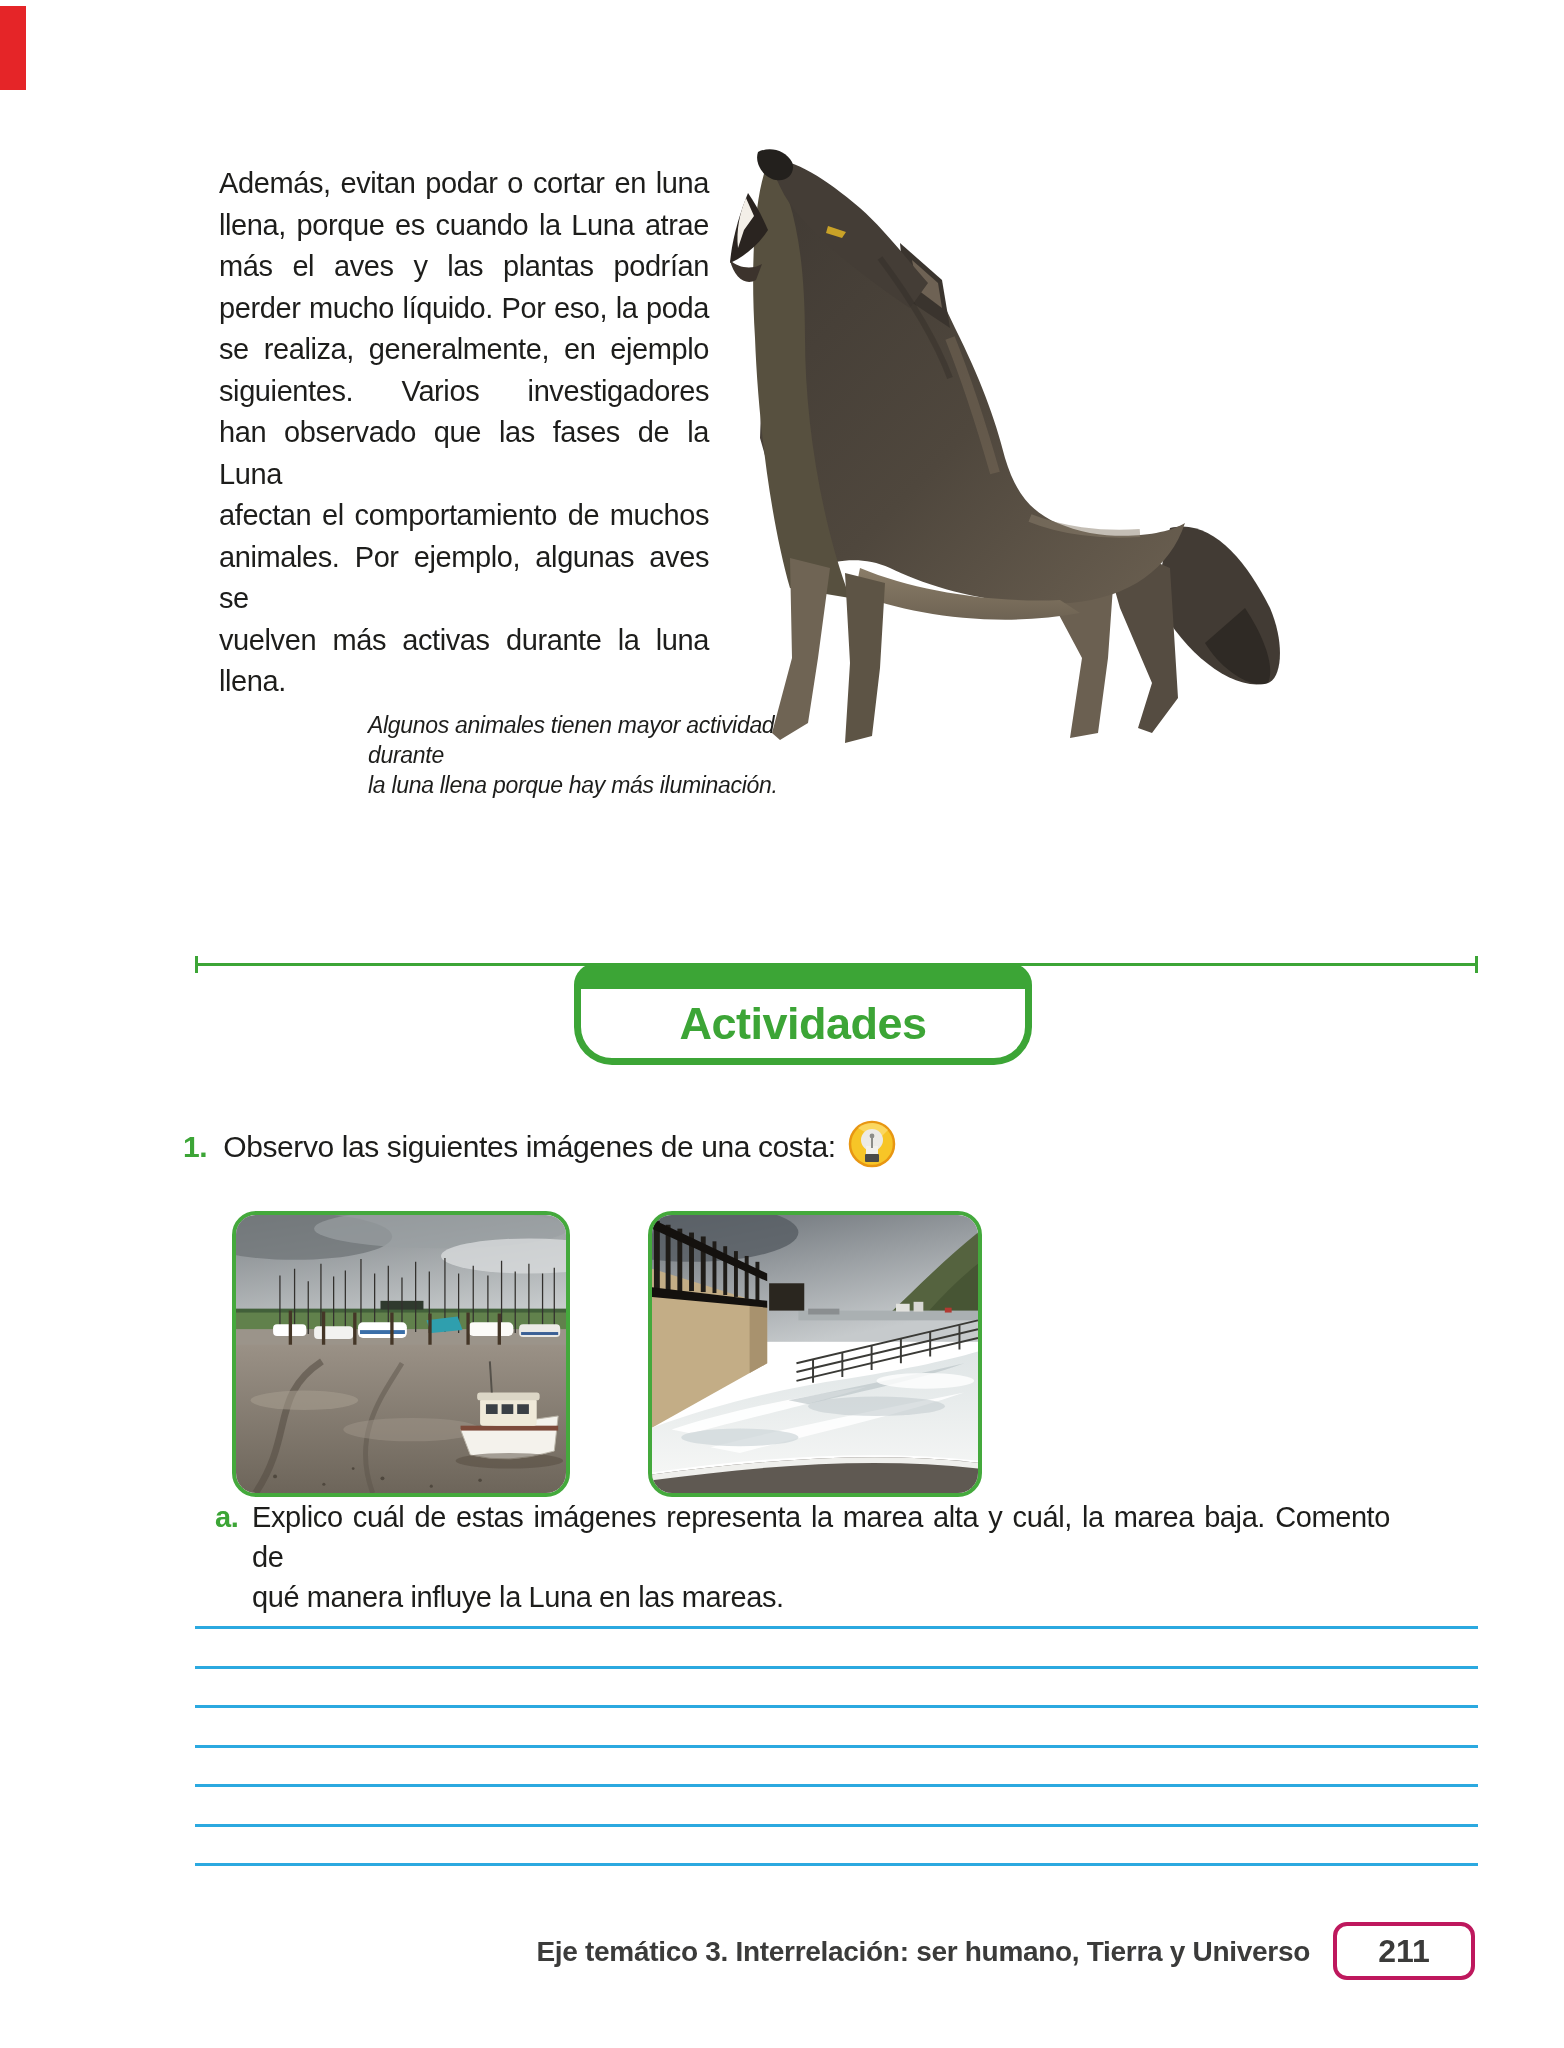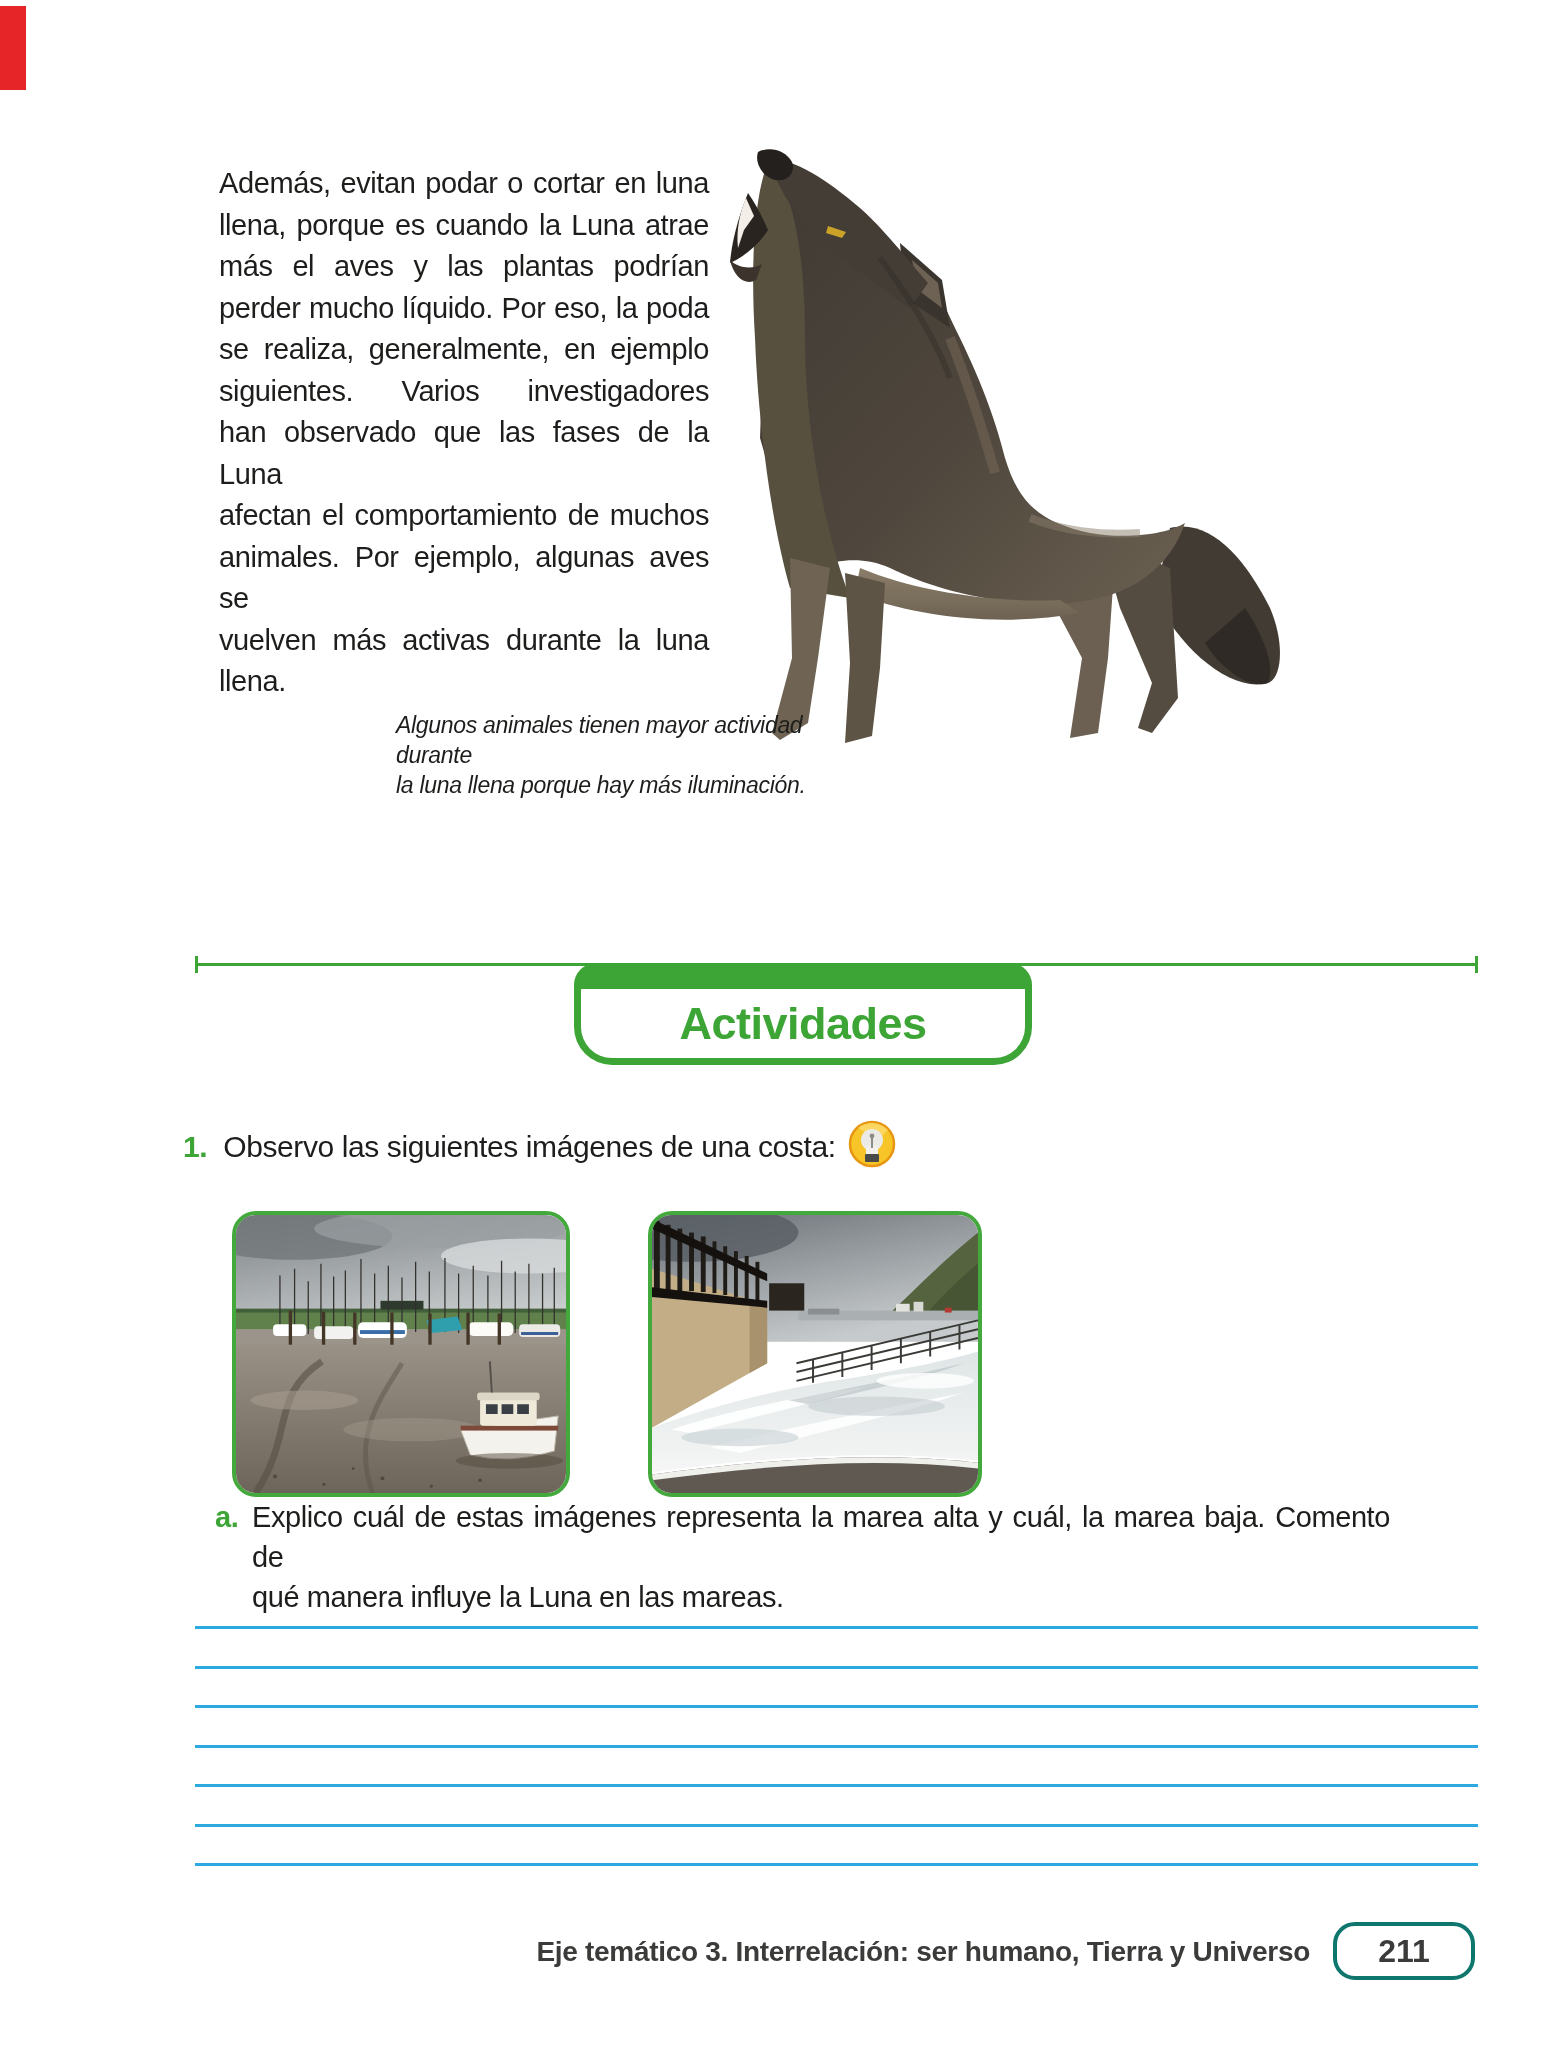--- a/index.html
+++ b/index.html
@@ -14,21 +14,21 @@
 
   
   .intro{left:183px;top:163px;width:526px;font-size:29px;line-height:41.5px;letter-spacing:-0.4px;}
   .p-line{text-align:justify;text-align-last:justify;white-space:normal;margin-left:36px;}
   .p-line:last-child{text-align-last:left;}
 
   
   .wolf-box{left:700px;top:138px;width:585px;height:612px;}
 
   
-  .caption{left:368px;top:710px;width:460px;font-size:23px;line-height:30px;font-style:italic;letter-spacing:-0.3px;margin-left:28px;}
+  .caption{left:368px;top:710px;width:460px;font-size:23px;line-height:30px;font-style:italic;letter-spacing:-0.3px;}
 
   
   .rule{left:195px;top:963px;width:1283px;height:3px;background:#3ca536;}
   .rule-tick{top:956px;width:3px;height:17px;background:#3ca536;}
   .banner{
     left:574px;top:963px;width:458px;height:102px;background:#ffffff;
     border:7px solid #3ca536;border-top:26px solid #3ca536;
     border-radius:22px 22px 38px 38px;box-sizing:border-box;
     display:flex;align-items:center;justify-content:center;
   }
@@ -55,21 +55,21 @@
   .a-line1{flex:1;text-align:justify;text-align-last:justify;}
   .a-line2{margin-left:37px;}
 
   
   .answers{left:195px;top:1626px;width:1283px;}
   .answer-line{height:3px;background:#2ba9e0;margin-bottom:36.5px;}
 
   
   .footer-text{right:254px;top:1936px;font-size:28px;font-weight:bold;color:#3b3b3a;letter-spacing:-0.3px;}
   .page-box{
-    left:1333px;top:1922px;width:142px;height:58px;border:4px solid #0f766e;border-radius:22px;
+    left:1333px;top:1922px;width:142px;height:58px;border:4px solid #be185d;border-radius:14px;
     box-sizing:border-box;display:flex;align-items:center;justify-content:center;
   }
   .page-num{font-size:32px;font-weight:bold;color:#3b3b3a;}
 </style>
 </head>
 <body>
 
 <div class="abs red-tab"></div>
 
 <div class="abs intro">

